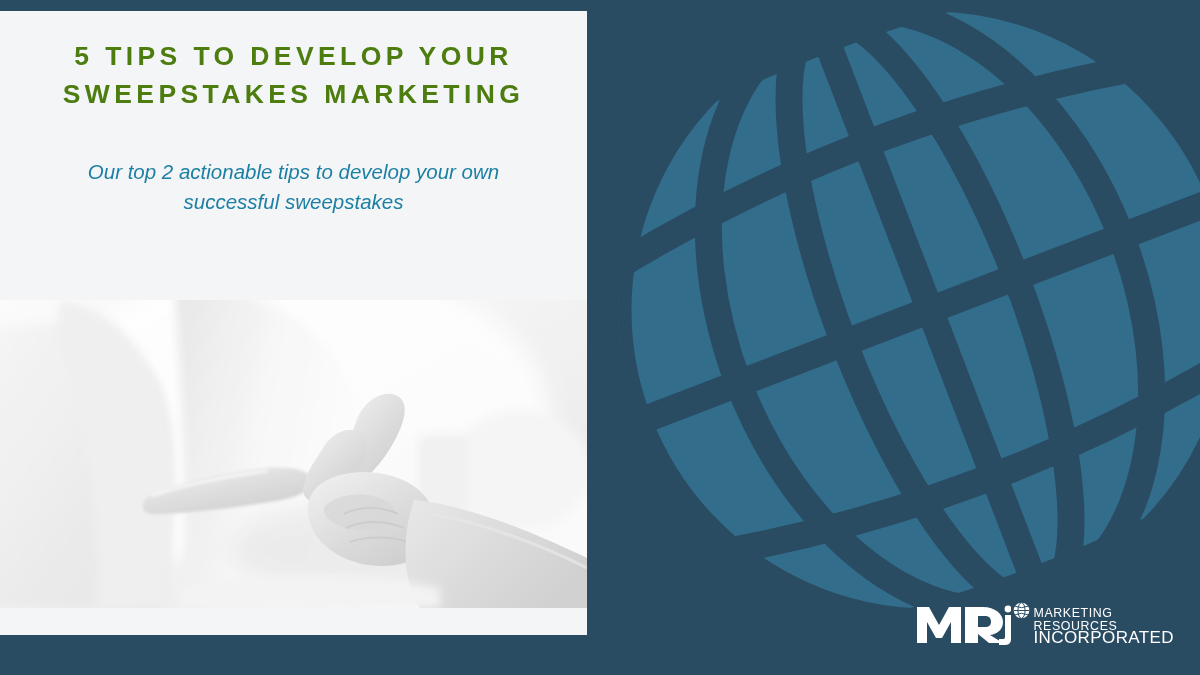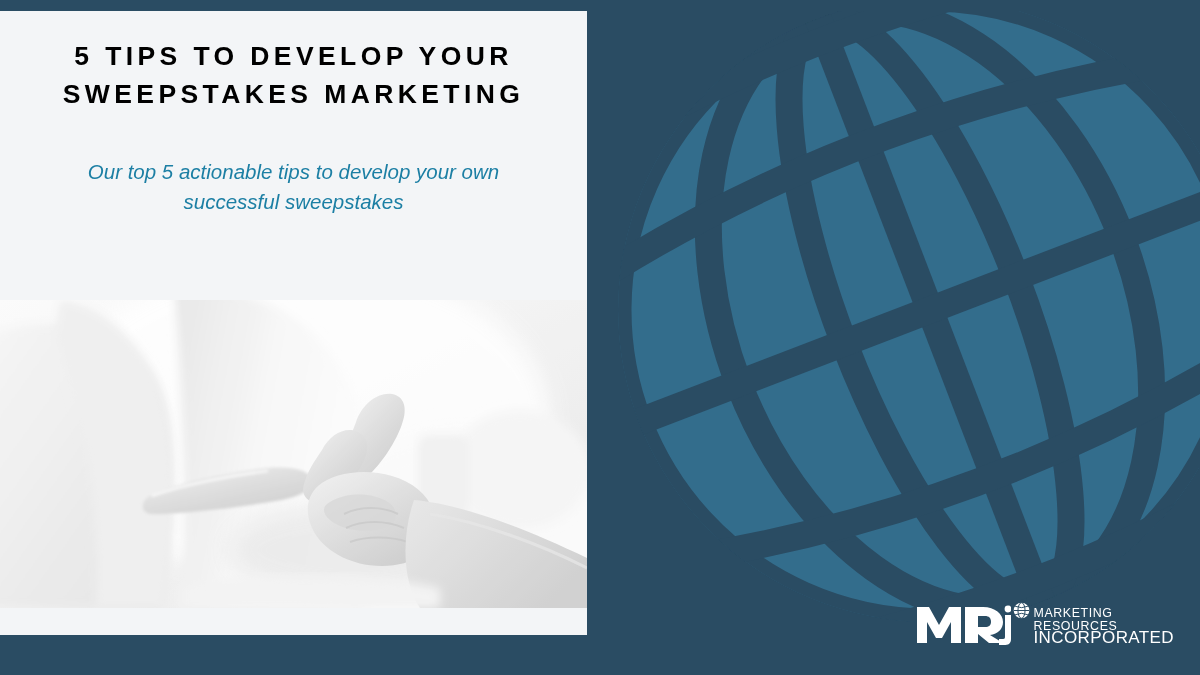--- a/index.html
+++ b/index.html
@@ -61,21 +61,21 @@
   }
 
   .card-text {
     padding: 26px 22px 0 22px;
     box-sizing: border-box;
   }
 
   .title {
     margin: 0;
     text-align: center;
-    color: #000000;
+    color: #4d7c0f;
     font-family: "Liberation Sans", sans-serif;
     font-weight: bold;
     font-size: 26.5px;
     letter-spacing: 4.4px;
     line-height: 38px;
     text-transform: uppercase;
     padding: 0 10px;
   }
 
   .subtitle {
@@ -180,21 +180,21 @@
 
     <div class="card-text">
       <h1 class="title">
         <span>5 TIPS TO DEVELOP YOUR</span><br>
         <span>SWEEPSTAKES MARKETING</span><br>
       </h1>
 
       <div class="subtitle-spacer"></div>
 
       <p class="subtitle">
-        <span>Our top 5 actionable tips to develop your own</span>
+        <span>Our top 2 actionable tips to develop your own</span>
         <span>successful sweepstakes</span>
       </p>
     </div>
 
     <div class="photo" aria-label="Grayscale photo of a hand counting on fingers">
       <svg viewBox="0 0 587 308" xmlns="http://www.w3.org/2000/svg" aria-hidden="true">
         <defs>
           <linearGradient id="bgGrad" x1="0" y1="0" x2="1" y2="1">
             <stop offset="0%" stop-color="#FBFBFB"></stop>
             <stop offset="45%" stop-color="#F2F2F2"></stop>

